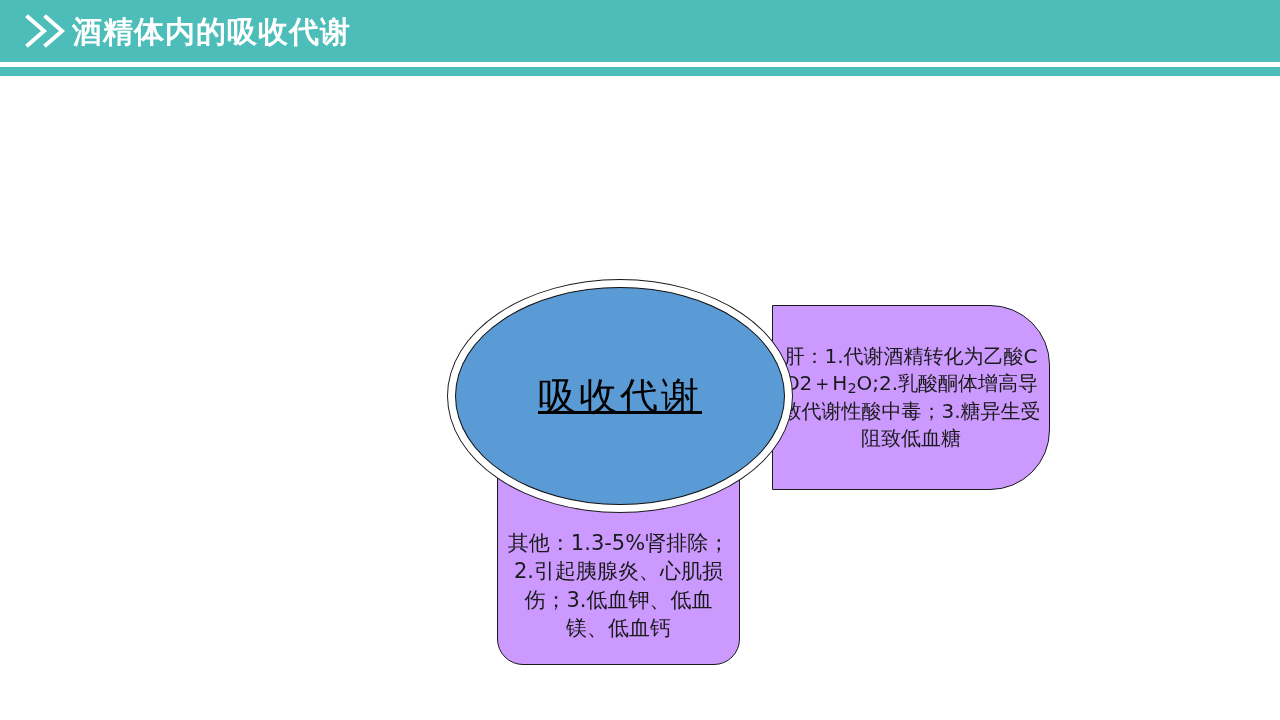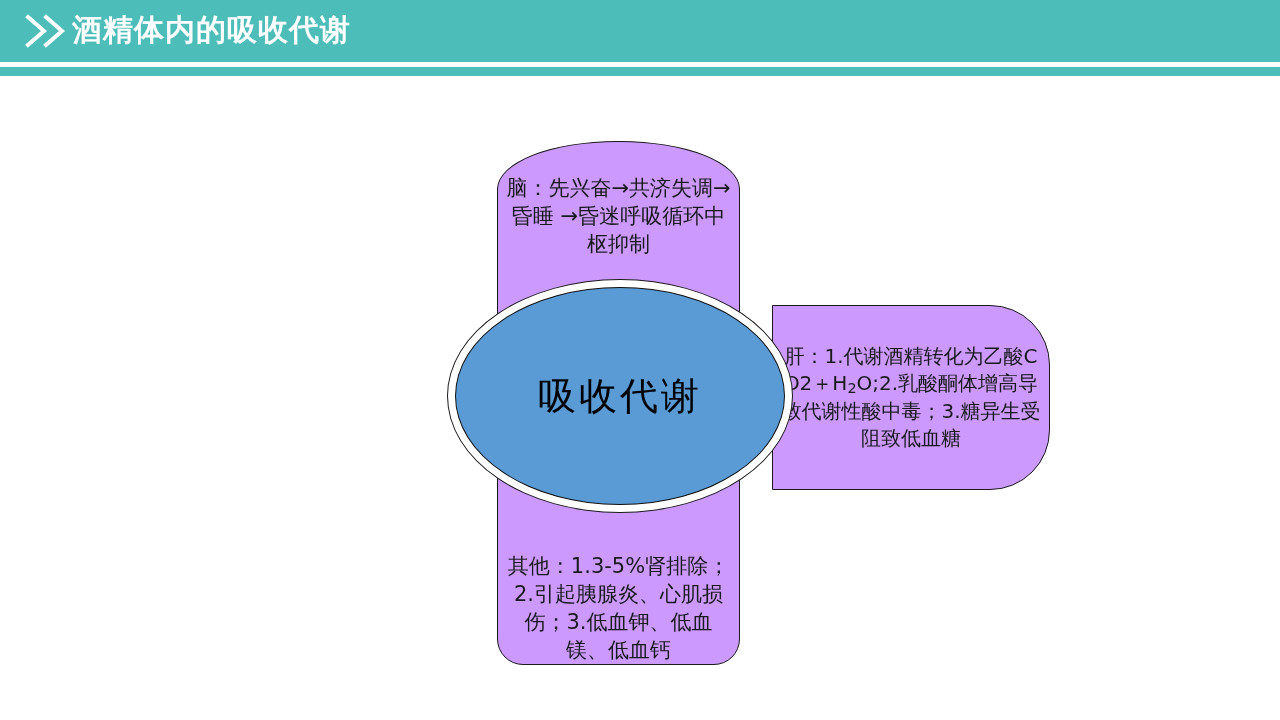--- a/index.html
+++ b/index.html
@@ -44,21 +44,21 @@
     position: absolute;
     left: 72px;
     top: 10px;
     height: 44px;
     line-height: 44px;
     color: #ffffff;
     font-size: 30px;
     font-weight: bold;
     letter-spacing: 1px;
     white-space: nowrap;
-    font-family: Liberation Mono, monospace;
+    font-family: Liberation Sans, sans-serif;
   }
 
   
   .diagram {
     position: absolute;
     left: 0;
     top: 76px;
     width: 1280px;
     height: 644px;
   }
@@ -92,21 +92,21 @@
     border-radius: 120px 120px 0 0 / 48px 48px 0 0;
     align-items: flex-start;
     padding-top: 32px;
   }
   .node-bottom {
     left: 497px;
     top: 370px;
     width: 243px;
     height: 219px;
     border-radius: 0 0 26px 26px;
-    align-items: flex-end;
+    align-items: center;
     padding-top: 60px;
   }
   
   .node-left {
     left: 229px;
     top: 229px;
     width: 240px;
     height: 185px;
     border-radius: 38px 0 0 38px;
   }
@@ -146,43 +146,41 @@
     box-sizing: border-box;
     display: flex;
     align-items: center;
     justify-content: center;
   }
   .center-label {
     font-size: 38px;
     color: #000000;
     letter-spacing: 3px;
     font-family: "DejaVu Serif", "Liberation Serif", serif;
+    text-decoration: underline;
   }
 
   .sub { font-size: 0.72em; vertical-align: -0.22em; }
 </style>
 </head>
 <body>
 
 <div class="header-band"></div>
 <div class="header-strip"></div>
 
 <div class="chevron-icon">
   <svg width="46" height="38" viewBox="0 0 46 38" aria-hidden="true">
     <path d="M4 5 L20 19 L4 33" fill="none" stroke="#ffffff" stroke-width="4" stroke-linecap="square"></path>
     <path d="M22 5 L38 19 L22 33" fill="none" stroke="#ffffff" stroke-width="4" stroke-linecap="square"></path>
   </svg>
 </div>
 <div class="page-title">酒精体内的吸收代谢</div>
 
 <div class="diagram">
 
-  <div class="node node-top">
-    <span class="node-text">脑：先兴奋→共济失调→ 昏睡 →昏迷呼吸循环中枢抑制</span>
-  </div>
 
   <div class="node node-bottom">
     <span class="node-text">其他：1.3-5%肾排除；2.引起胰腺炎、心肌损伤；3.低血钾、低血镁、低血钙</span>
   </div>
 
 
   <div class="node node-right">
     <span class="node-text"><span>肝：1.代谢酒精转化为乙酸CO2＋H</span><span class="sub">2</span><span>O;2.乳酸酮体增高导致代谢性酸中毒；3.糖异生受阻致低血糖</span></span>
   </div>
 

